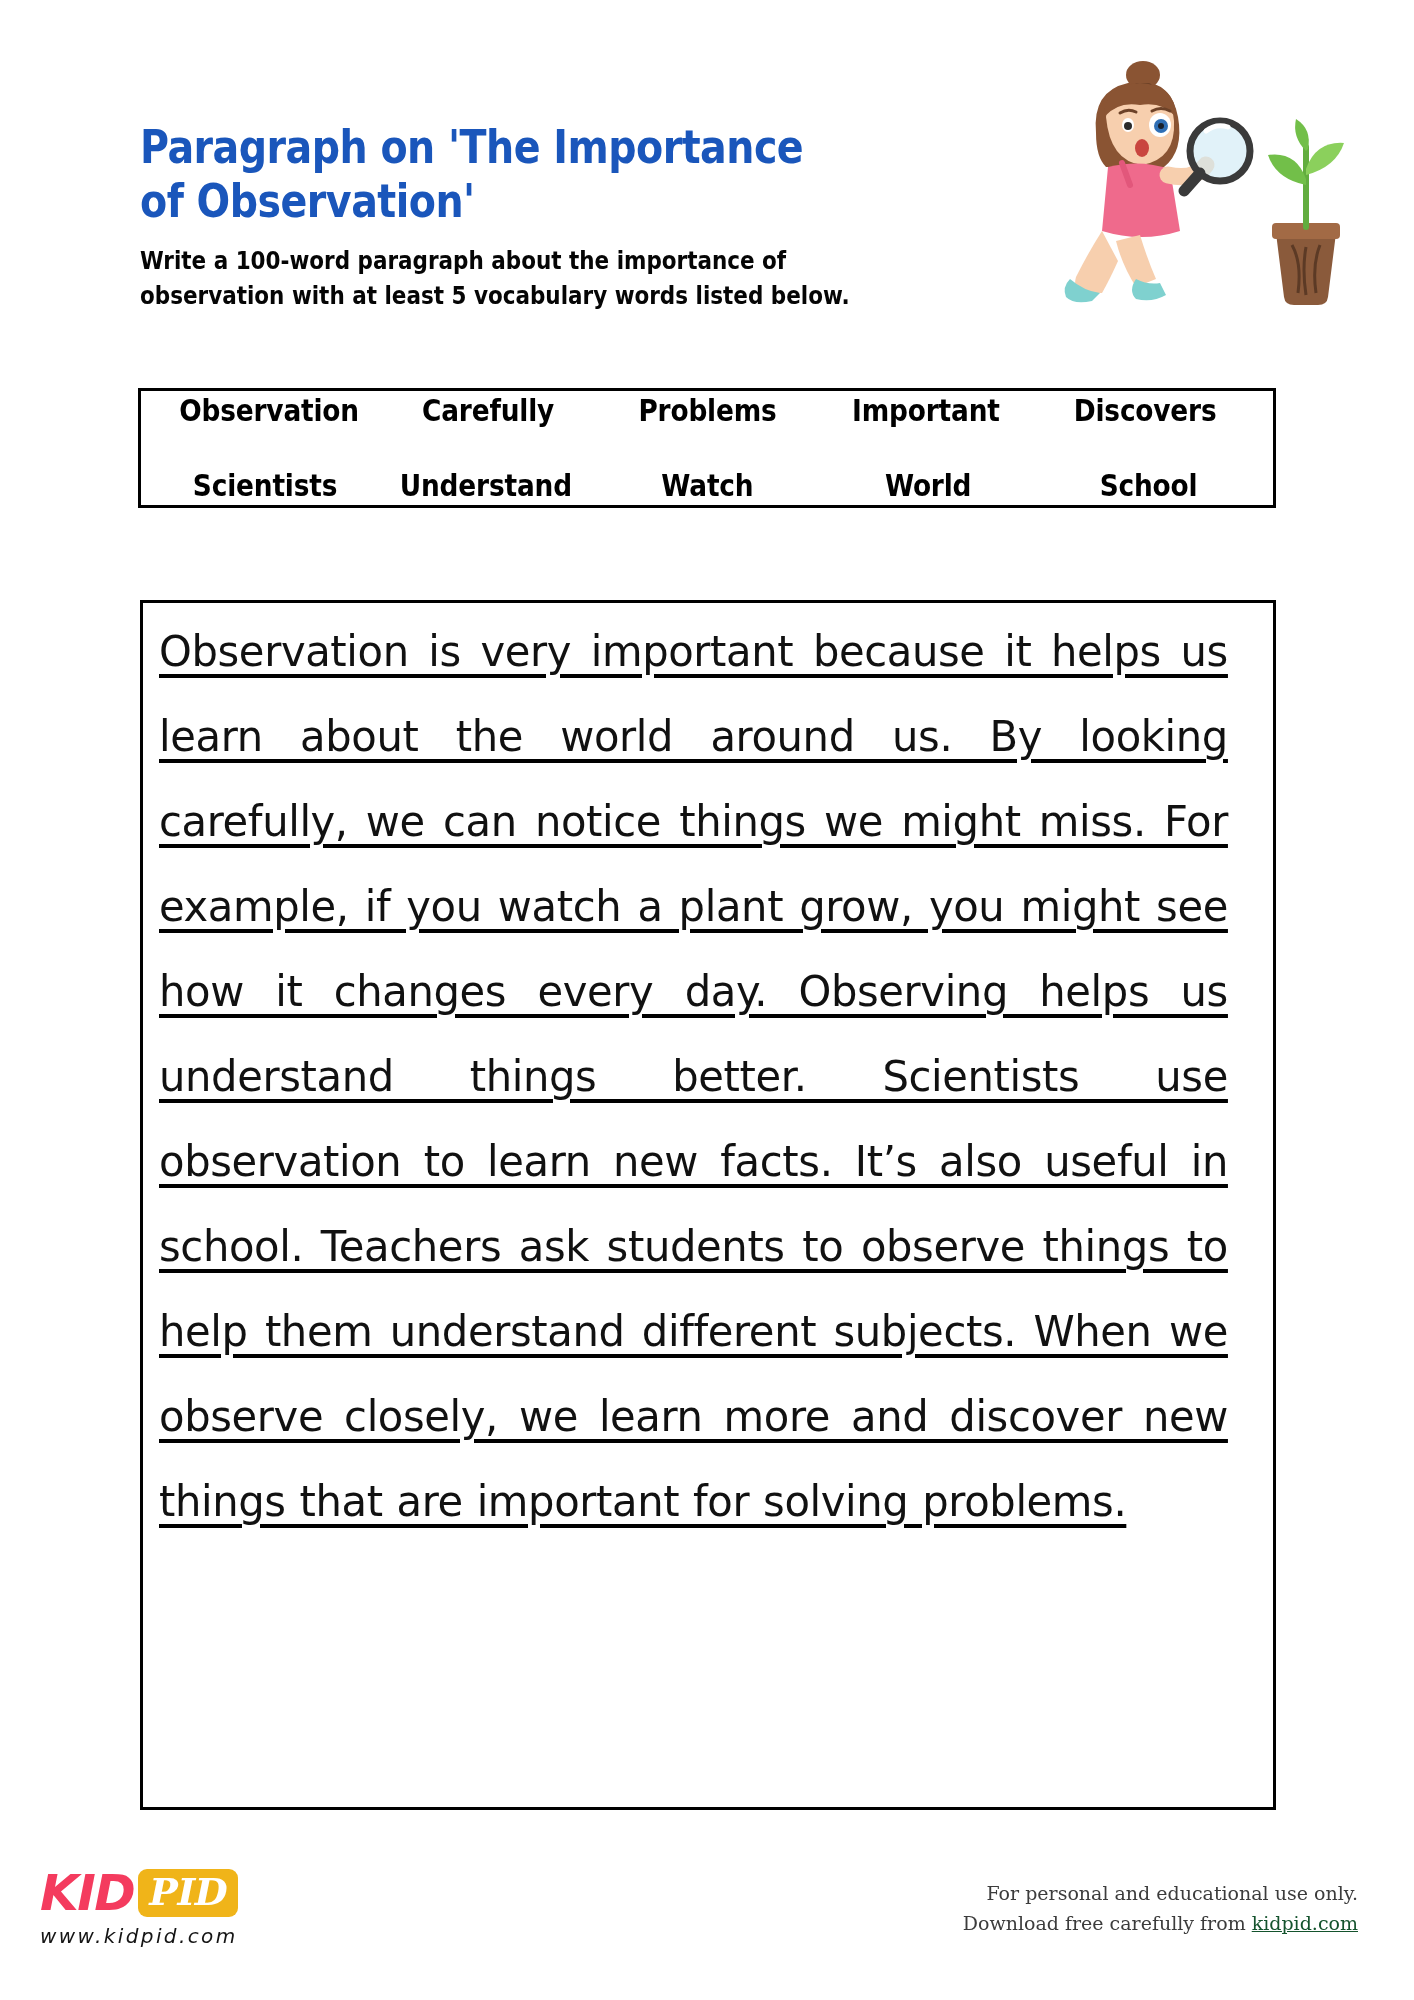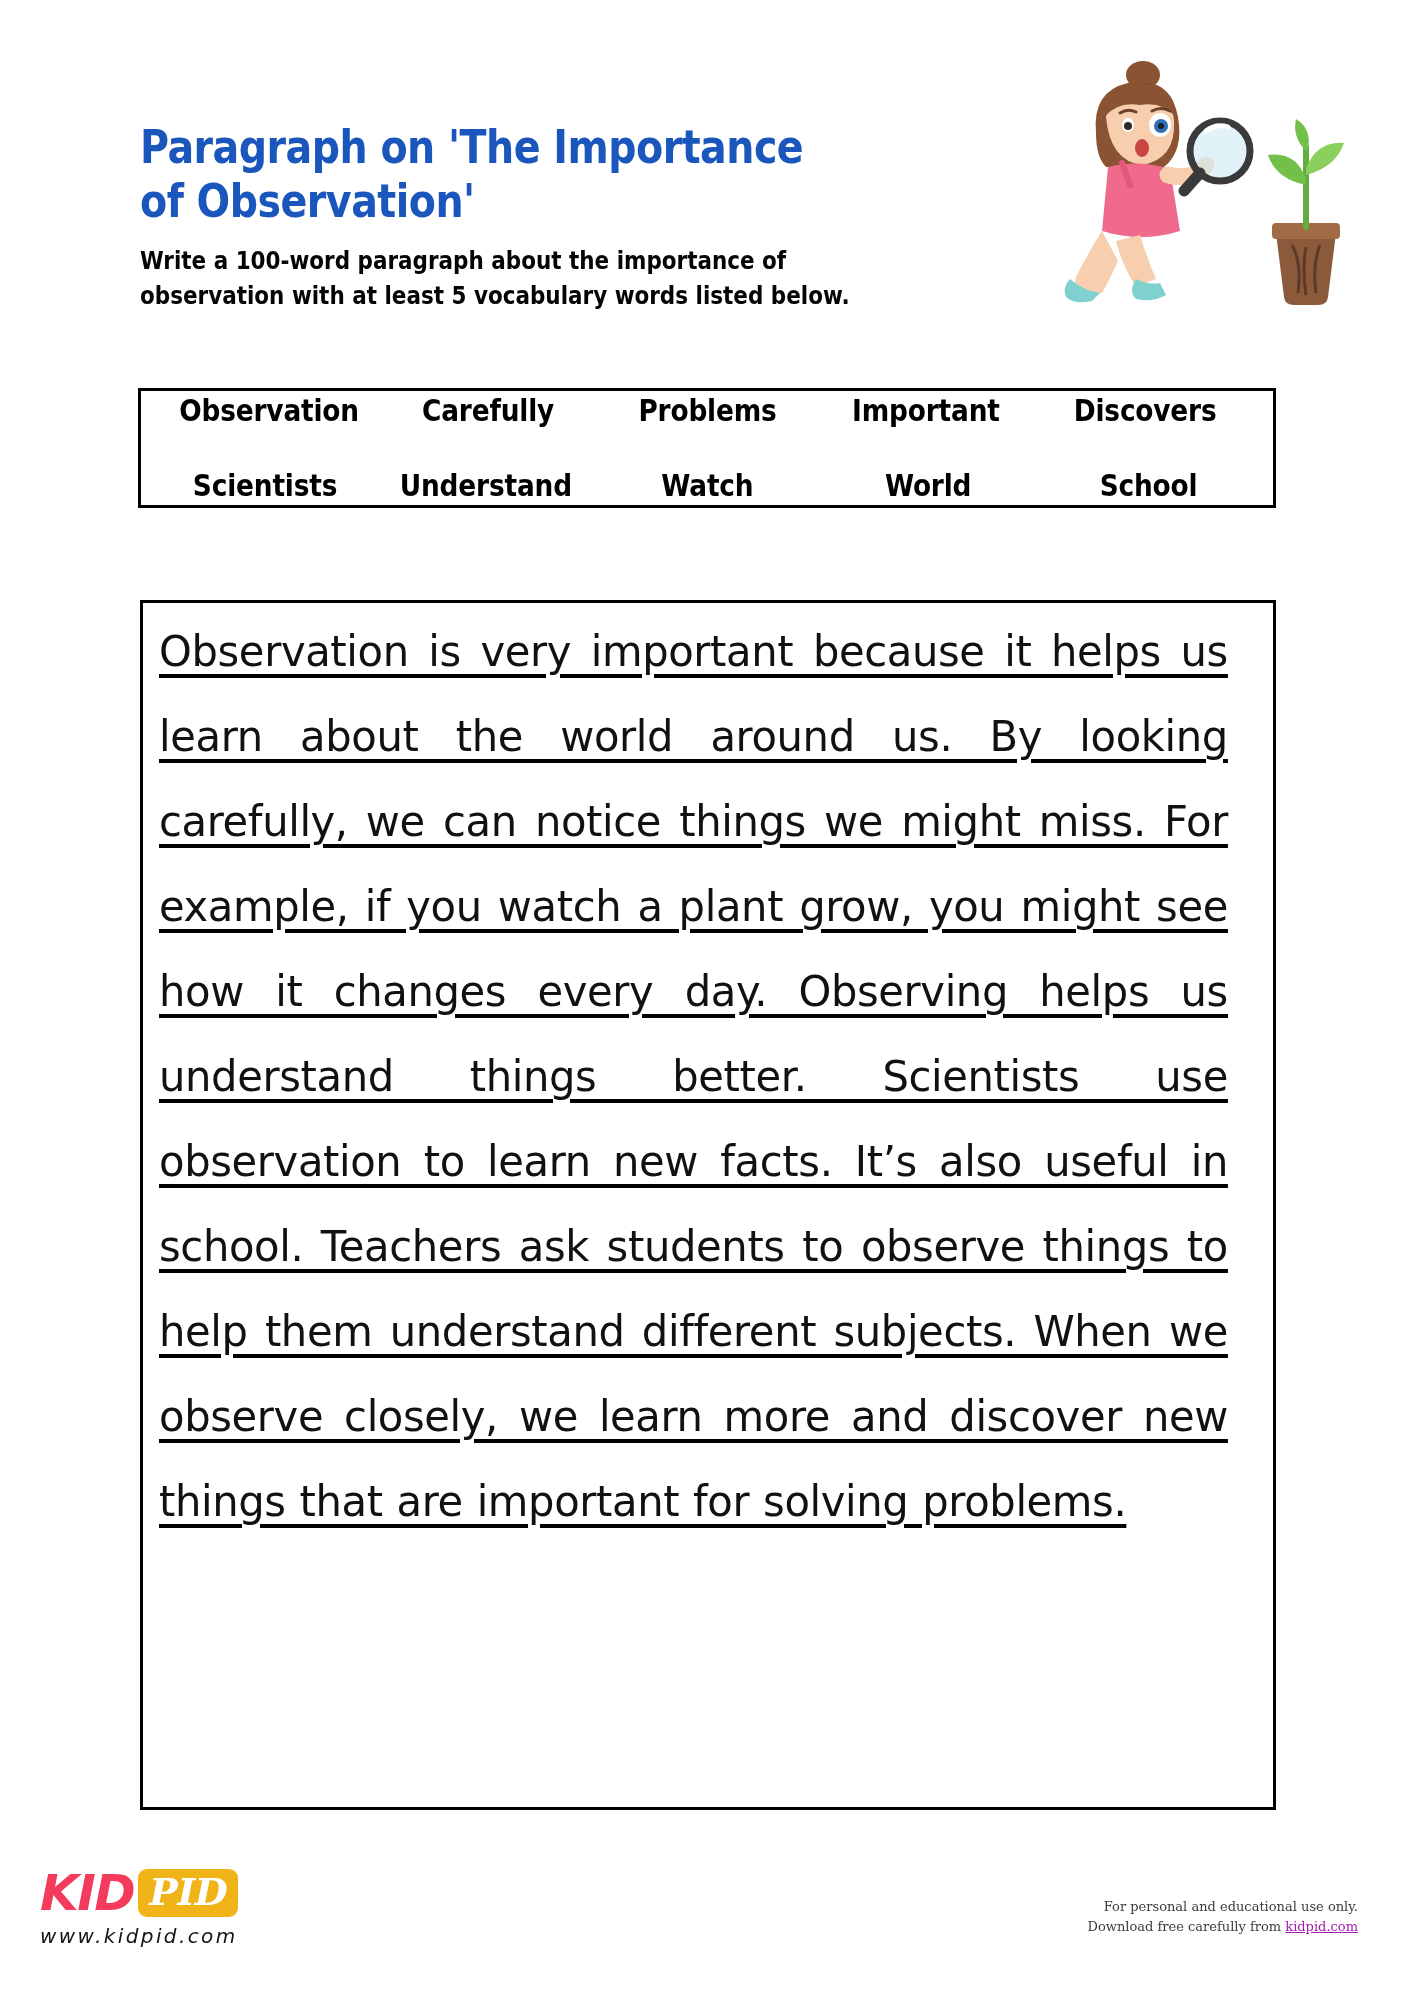--- a/index.html
+++ b/index.html
@@ -176,28 +176,28 @@
     color: #151515;
     letter-spacing: 2.4px;
   }
 
   .footer-note {
     position: absolute;
     right: 56px;
     bottom: 62px;
     text-align: right;
     font-family: "DejaVu Serif", serif;
-    font-size: 13px;
+    font-size: 19px;
     line-height: 1.58;
     color: #3c3c3c;
   }
 
   .footer-note a,
   .footer-link {
-    color: #a21caf;
+    color: #14532d;
     text-decoration: underline;
   }
 </style>
 </head>
 <body>
 
 <div class="page">
 
   <div class="header">
     <div class="title">Paragraph on 'The Importance of Observation'</div>

